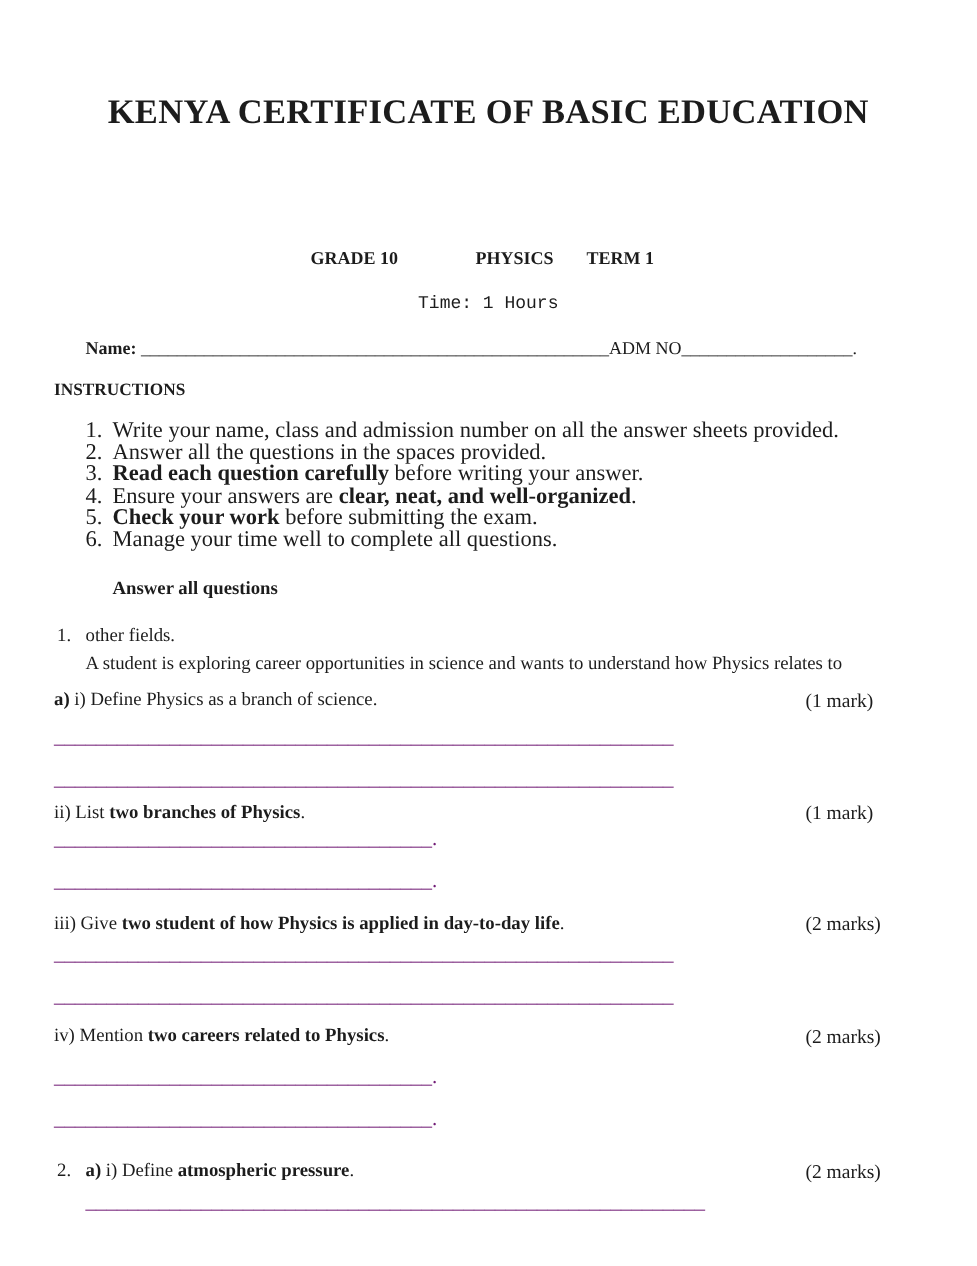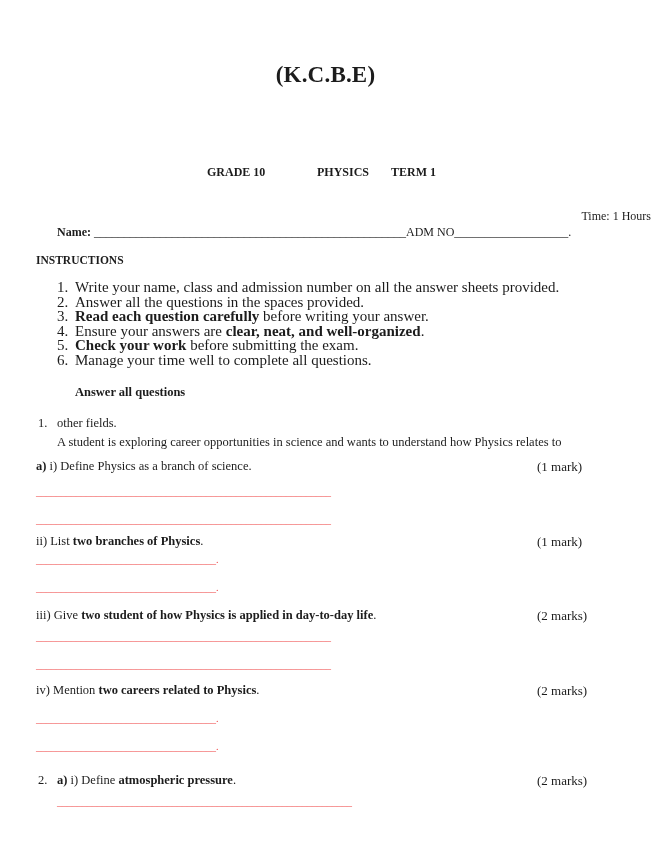--- a/index.html
+++ b/index.html
@@ -16,42 +16,42 @@
   .title {
     left: 0; right: 0; top: 60px;
     text-align: center;
     font-weight: bold;
     font-size: 23px;
     line-height: 29px;
     letter-spacing: 0.2px;
   }
   .grade-row { left: 0; right: 0; top: 165px; height: 16px; font-weight: bold; font-size: 12px; }
   .grade-row span { position: absolute; top: 0; }
-  .time-row { left: 0; right: 0; top: 209px; text-align: right; font-size: 12px; }
+  .time-row { left: 0; right: 0; top: 195px; text-align: center; font-size: 12px; font-family: Liberation Mono, monospace; }
   .name-row { left: 57px; right: 20px; top: 225px; font-size: 12px; white-space: nowrap; }
   .name-row .lbl { font-weight: bold; margin-top: 20px; }
   .instr-head { left: 36px; top: 254px; font-weight: bold; font-size: 11.5px; }
   .instr-list { left: 57px; right: 20px; top: 280px; font-size: 15px; line-height: 14.6px; }
   .instr-item .num { display: inline-block; width: 18px; }
   .answer-all { left: 75px; top: 385px; font-weight: bold; font-size: 12.5px; }
   .q1-intro { left: 38px; right: 20px; top: 414px; font-size: 12.5px; line-height: 19px; display: flex; }
   .q1-intro .num { width: 19px; flex: 0 0 19px; }
   .q-row { left: 36px; right: 20px; top: 0; font-size: 12.5px; height: 17px; }
   .q-row b { font-weight: bold; }
   .marks { position: absolute; left: 501px; top: 0; font-weight: normal; font-size: 13px; }
-  .ans-line { left: 36px; top: 0; font-size: 10px; line-height: 17px; color: #ef4444; white-space: nowrap; }
+  .ans-line { left: 36px; top: 0; font-size: 14px; line-height: 17px; color: #701a75; white-space: nowrap; }
   .ans-line.indent { left: 57px; }
 </style>
 </head>
 <body>
 
 <div class="page">
 
   <div class="abs title">
-    <div>(K.C.B.E)</div>
+    <div>KENYA CERTIFICATE OF BASIC EDUCATION</div>
   </div>
 
   <div class="abs grade-row">
     <span style="left:207px">GRADE 10</span>
     <span style="left:317px">PHYSICS</span>
     <span style="left:391px">TERM 1</span>
   </div>
 
   <div class="abs time-row">Time: 1 Hours</div>
 

